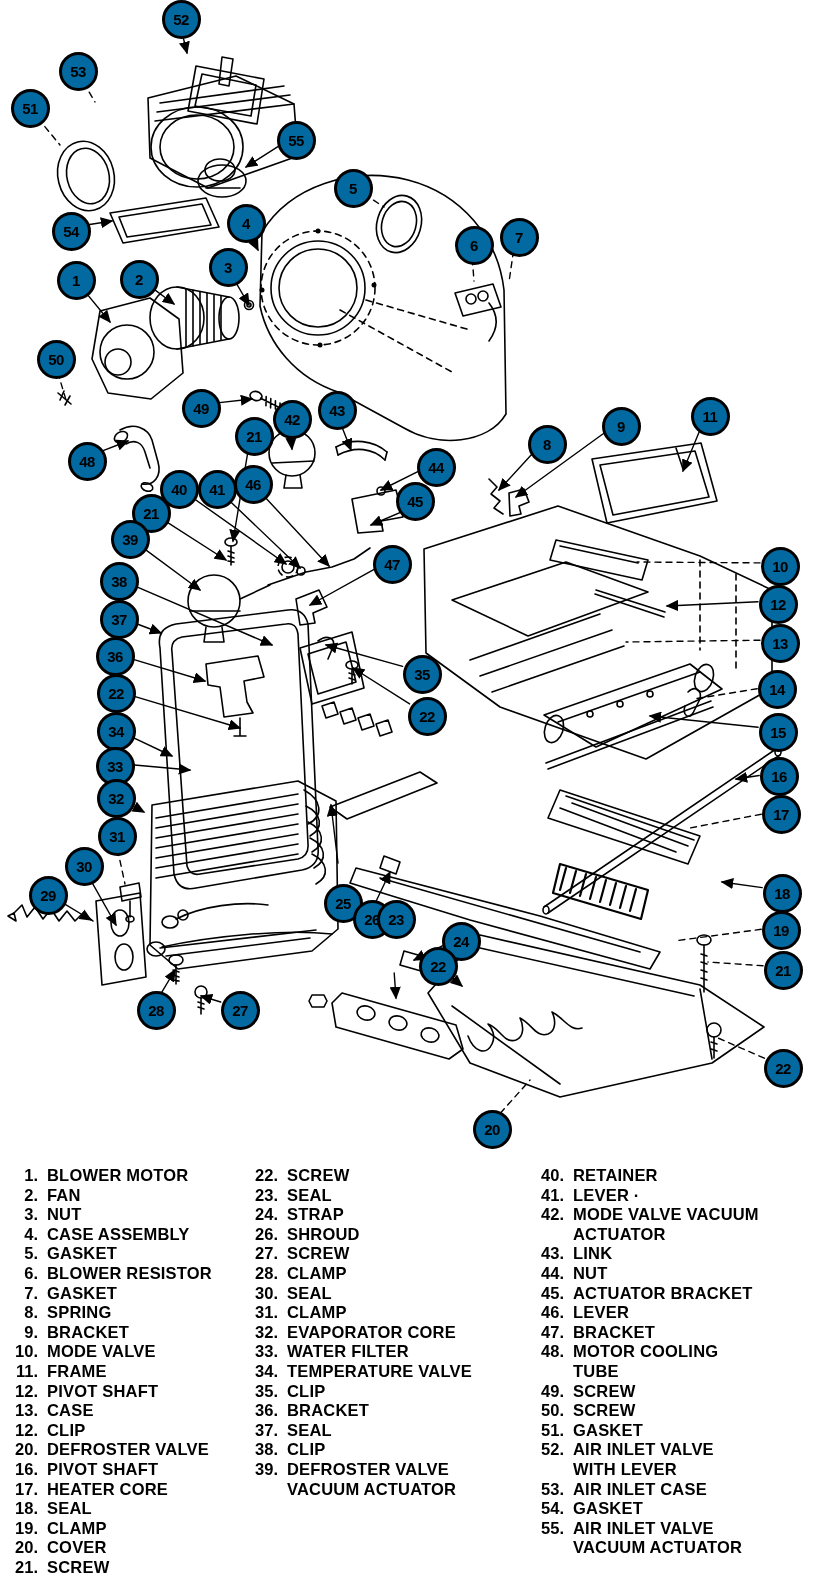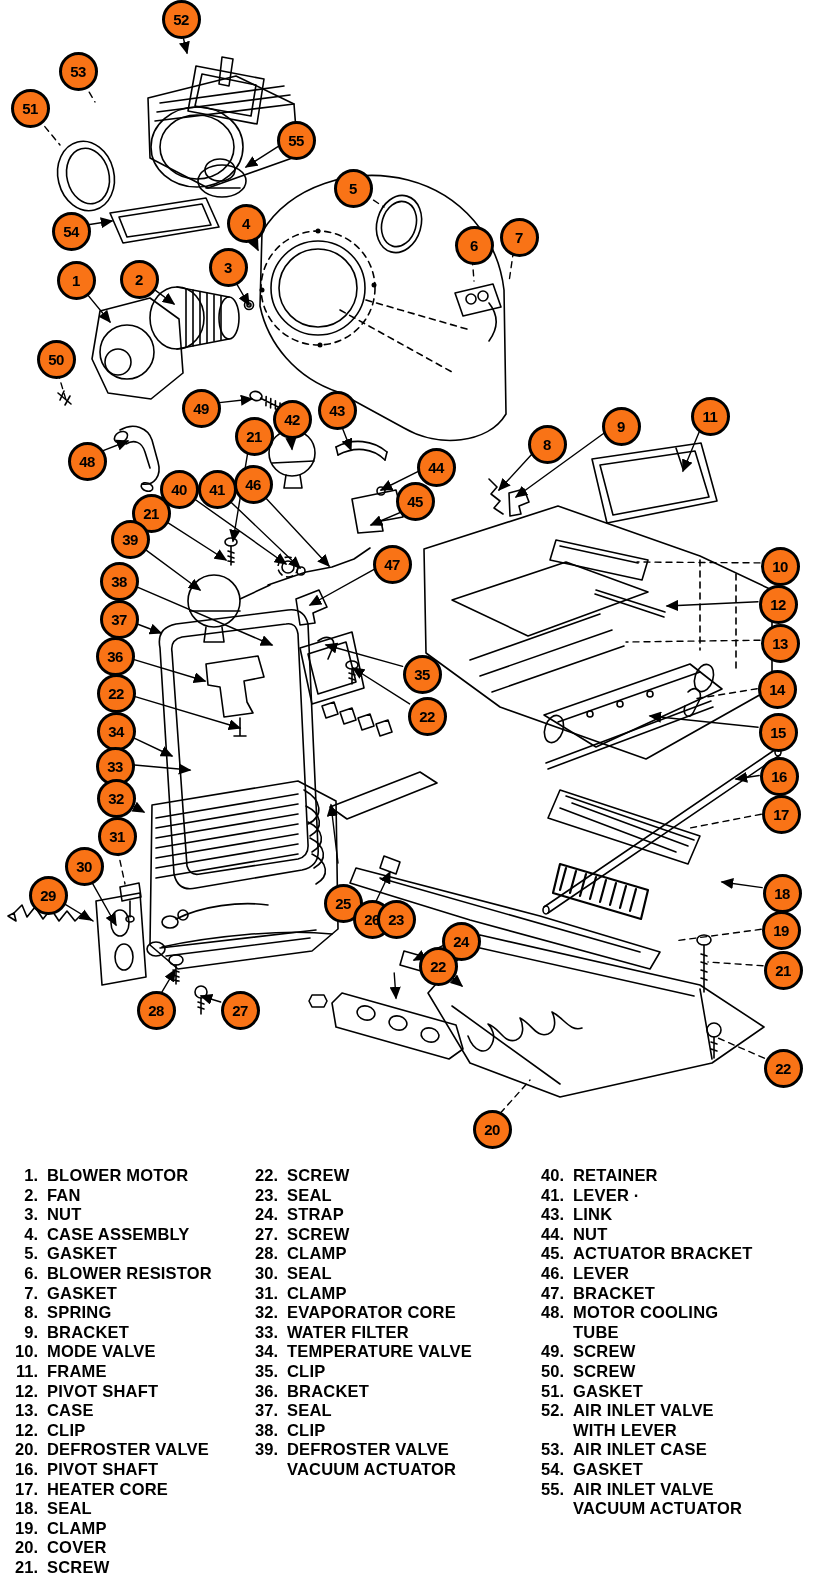--- a/index.html
+++ b/index.html
@@ -7,21 +7,21 @@
   .stage{position:relative;width:816px;height:1584px;background:#fff;overflow:hidden}
   #art{position:absolute;left:0;top:0}
   #art *{stroke:#000;fill:none;stroke-width:1.6;stroke-linecap:round;stroke-linejoin:round}
   #art .dot{fill:#000;stroke:none}
   #art .dsh{stroke-dasharray:6 5}
   #art .hat{stroke-width:2.2}
   #art .leader{stroke-width:1.4}
   #art marker path{fill:#000;stroke:none}
   #callouts{position:absolute;left:0;top:0;width:816px;height:1148px}
   .callout{position:absolute;width:33px;height:33px;margin-left:-16.5px;margin-top:-16.5px;
-    border:3.2px solid #000;border-radius:50%;background:#f97316;display:flex;align-items:center;
+    border:3.2px solid #000;border-radius:50%;background:#0369a1;display:flex;align-items:center;
     justify-content:center;font-size:15px;font-weight:bold;letter-spacing:-0.5px}
   .parts-list .col{position:absolute;top:1166px}
   #col-0{left:4px;width:238px}
   #col-1{left:244px;width:288px}
   #col-2{left:530px;width:282px}
   .item{display:flex;line-height:19.6px;font-size:16.5px;font-weight:bold}
   .num{width:34px;text-align:right;flex:none;padding-right:9px}
   .lbl{white-space:pre-line;letter-spacing:0.2px}
 </style>
 </head>
@@ -421,20 +421,24 @@
         </div>
         <div class="item">
           <span class="num">23.</span>
           <span class="lbl">SEAL</span>
         </div>
         <div class="item">
           <span class="num">24.</span>
           <span class="lbl">STRAP</span>
         </div>
         <div class="item">
+          <span class="num">26.</span>
+          <span class="lbl">SHROUD</span>
+        </div>
+        <div class="item">
           <span class="num">27.</span>
           <span class="lbl">SCREW</span>
         </div>
         <div class="item">
           <span class="num">28.</span>
           <span class="lbl">CLAMP</span>
         </div>
         <div class="item">
           <span class="num">30.</span>
           <span class="lbl">SEAL</span>
@@ -480,20 +484,25 @@
     <div class="col" id="col-2">
         <div class="item">
           <span class="num">40.</span>
           <span class="lbl">RETAINER</span>
         </div>
         <div class="item">
           <span class="num">41.</span>
           <span class="lbl">LEVER ·</span>
         </div>
         <div class="item">
+          <span class="num">42.</span>
+          <span class="lbl">MODE VALVE VACUUM
+ACTUATOR</span>
+        </div>
+        <div class="item">
           <span class="num">43.</span>
           <span class="lbl">LINK</span>
         </div>
         <div class="item">
           <span class="num">44.</span>
           <span class="lbl">NUT</span>
         </div>
         <div class="item">
           <span class="num">45.</span>
           <span class="lbl">ACTUATOR BRACKET</span>

